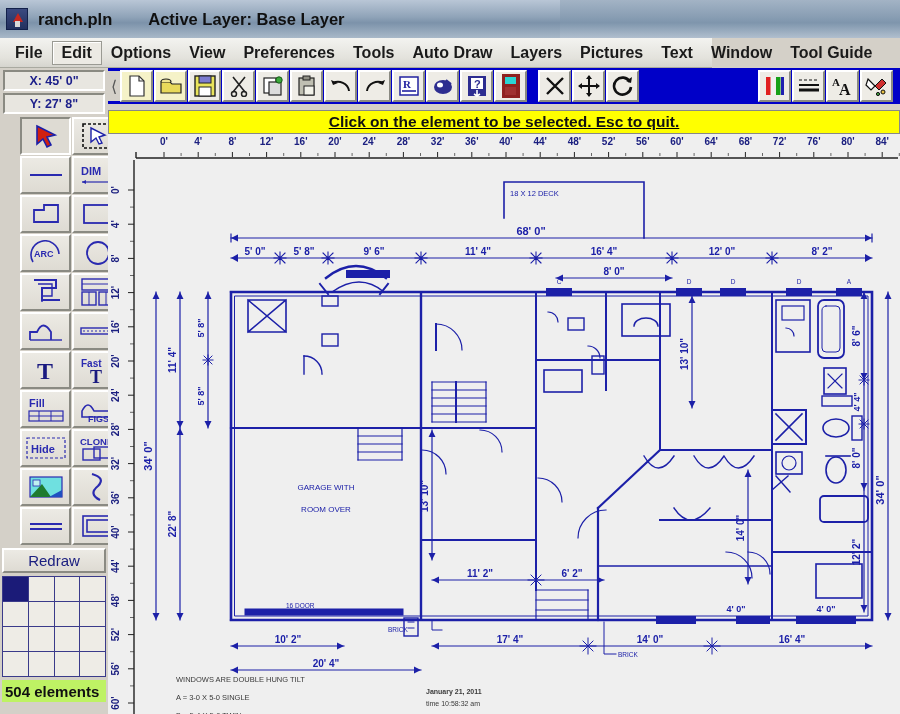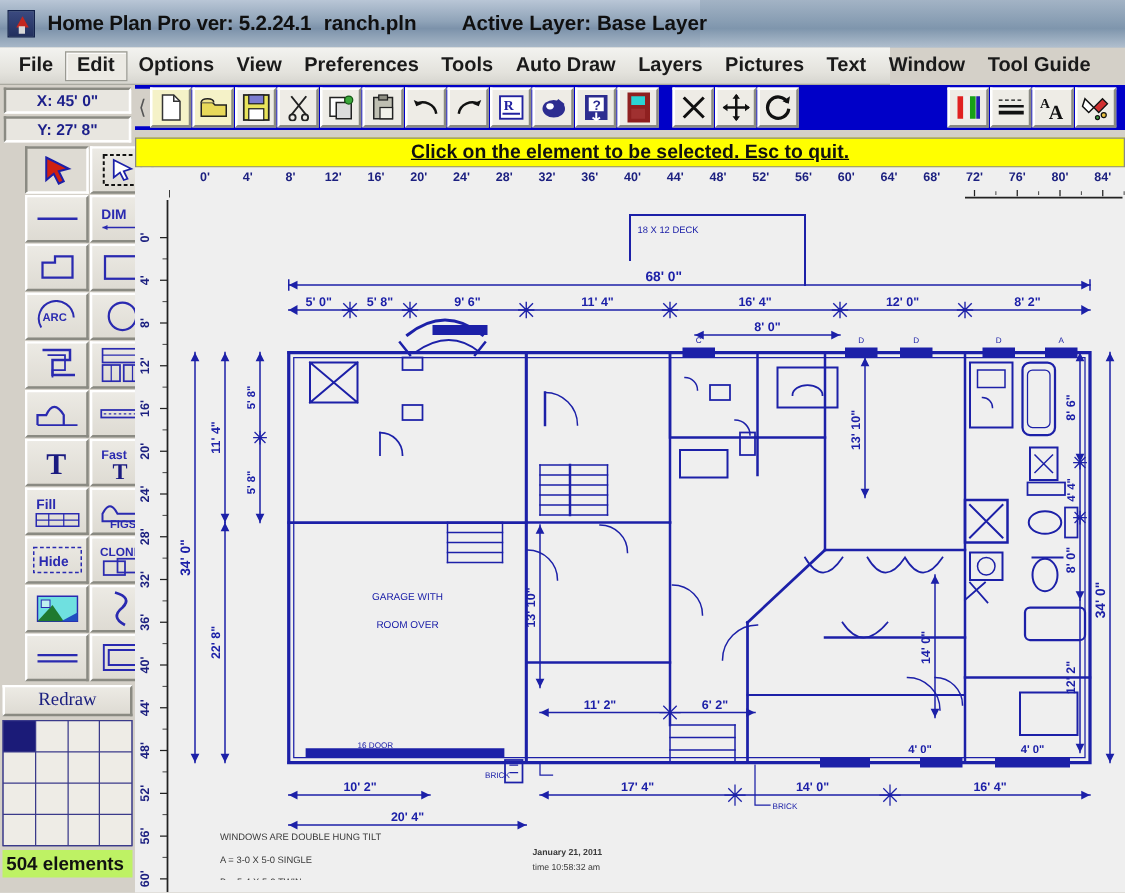--- a/index.html
+++ b/index.html
@@ -78,21 +78,21 @@
     position:relative; cursor:pointer; overflow:hidden;
   }
   .tbtn.sel { border-color:#8a8a82 #ffffff #ffffff #8a8a82; background:#dedbd3; }
   .tbtn svg { display:block; }
 
   .redraw {
     width:104px; margin:2px 2px 0 2px; height:25px;
     background: linear-gradient(180deg,#eceae4,#dedbd3);
     border:2px solid; border-color:#ffffff #8a8a82 #8a8a82 #ffffff;
     display:flex;align-items:center;justify-content:center;
-    font-size:15px; color:#1c2080; cursor:pointer;font-family:Liberation Serif, serif;
+    font-size:15px; color:#1c2080; cursor:pointer;
   }
   .swatchgrid {
     width:104px; margin:3px 2px 0 2px;
     border:1px solid #3a3a8a; background:#3a3a8a;
     display:grid; grid-template-columns:repeat(4,1fr); gap:1px;
   }
   .swatch { height:24px; background:#eeece6; cursor:pointer; }
   .swatch.on { background:#1b1b78; }
   .elements {
     width:104px; margin:3px 2px 0 2px; height:22px;
@@ -130,31 +130,30 @@
   .canvaswrap {
     position:absolute; left:108px; top:134px; width:792px; height:580px;
     background:#efefef; overflow:hidden;
   }
   .hruler {
     position:absolute; left:0; top:0; width:792px; height:26px; background:#efefef;
   }
   .vruler {
     position:absolute; left:0; top:26px; width:28px; height:554px; background:#efefef;
   }
-  .plan { position:absolute; left:28px; top:16px; width:636px; height:554px; background:#efefef;}
+  .plan { position:absolute; left:28px; top:26px; width:636px; height:554px; background:#efefef;}
   .plan svg { display:block; }
 </style>
 </head>
 <body>
 
 <div id="app">
 
   <div class="titlebar">
     <div class="app-icon"></div>
-    <div class="title-text">Home Plan Pro ver: 5.2.24.1</div>
     <div class="title-file">ranch.pln</div>
     <div class="title-layer">Active Layer: Base Layer</div>
   </div>
 
   <div class="menubar" id="menubar">
       <div class="menu-item">File</div>
       <div class="menu-item active">Edit</div>
       <div class="menu-item">Options</div>
       <div class="menu-item">View</div>
       <div class="menu-item">Preferences</div>

